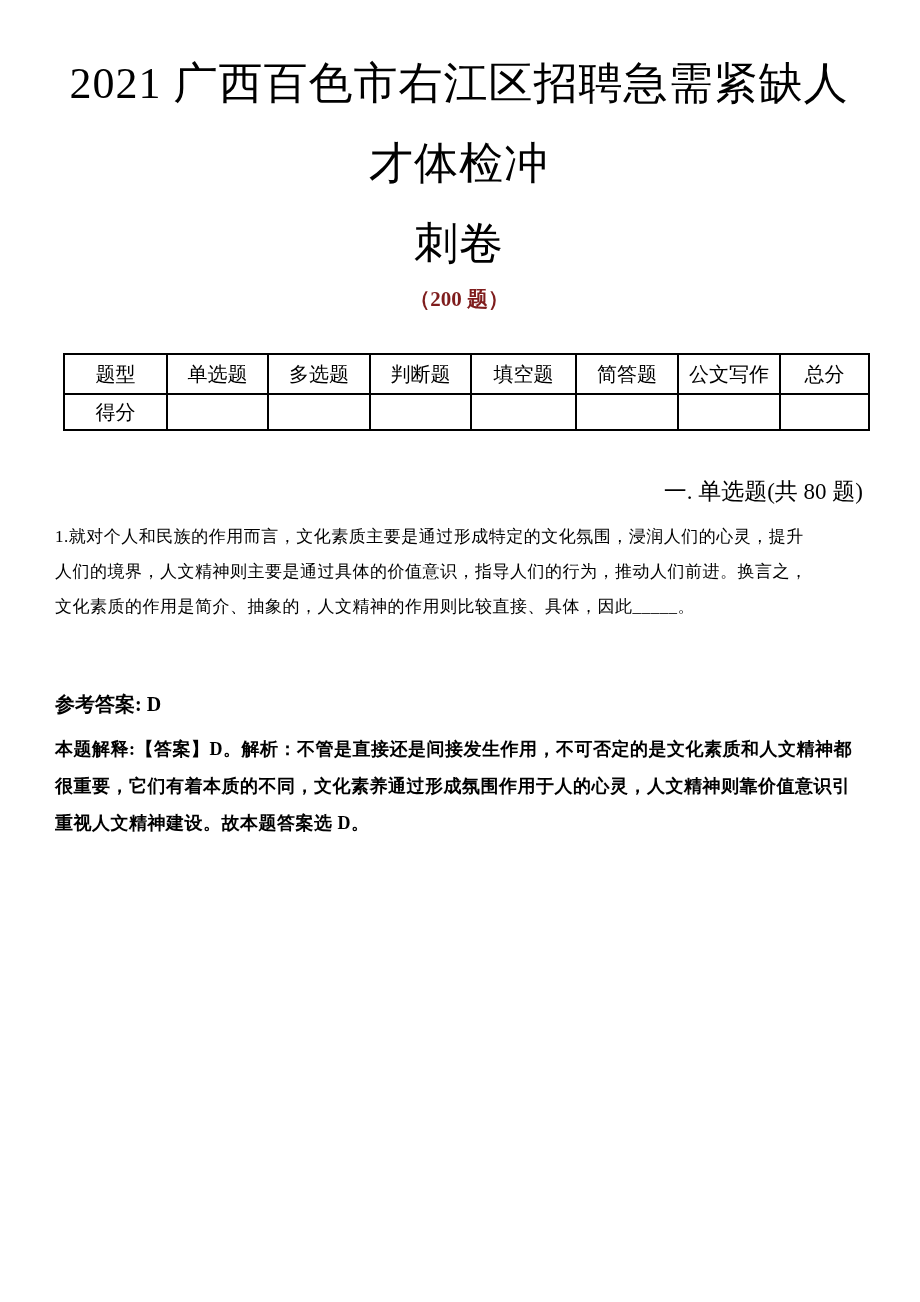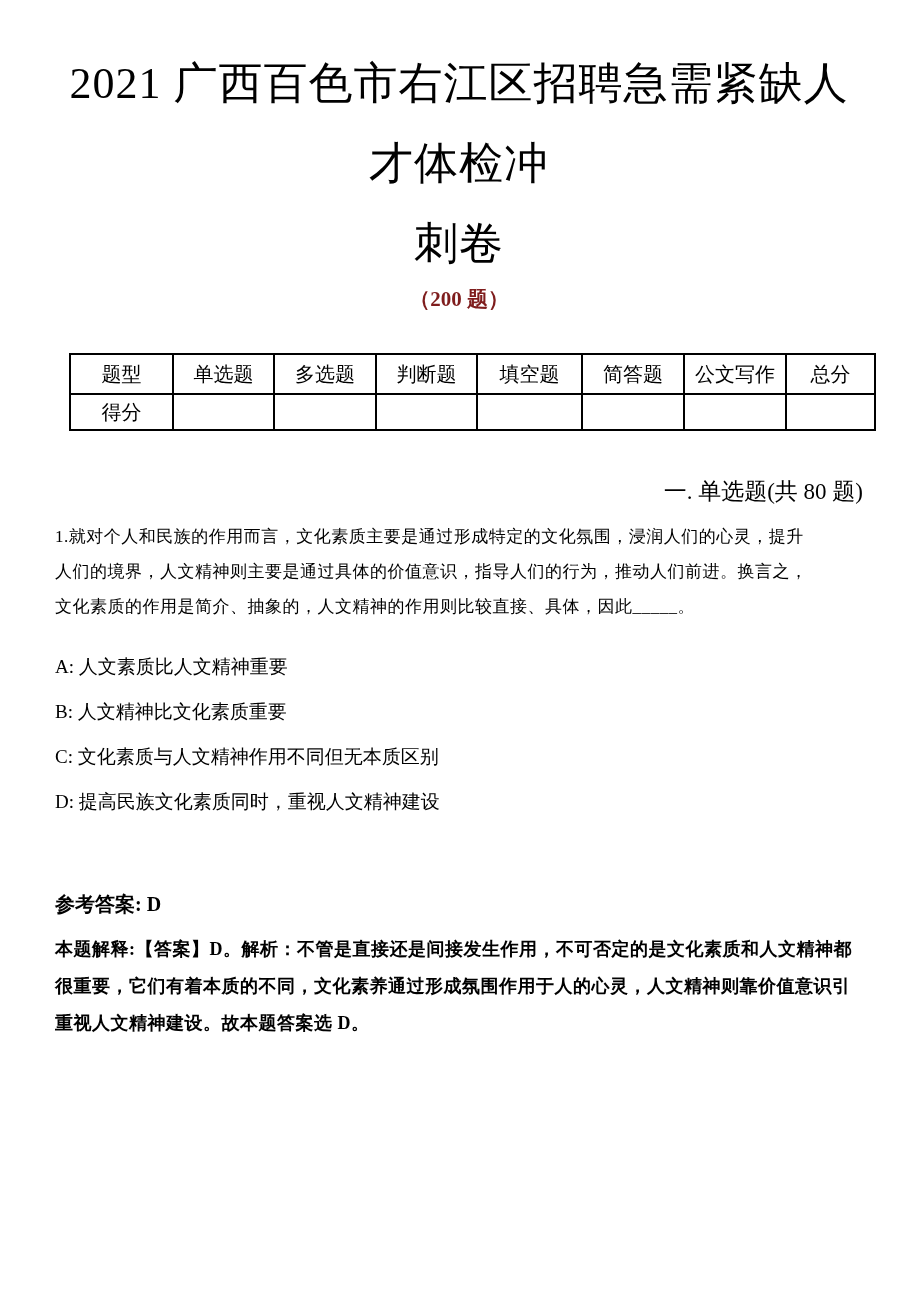--- a/index.html
+++ b/index.html
@@ -14,21 +14,21 @@
     text-align:center;font-weight:400;font-size:44px;line-height:80px;
     margin-top:44px;letter-spacing:1px;
   }
   .subtitle{
     text-align:center;font-weight:700;font-size:21px;line-height:30px;
     color:#7f1d1d;margin-top:0;
   }
 
   table.score{
     border-collapse:collapse;table-layout:fixed;width:805px;
-    margin-top:39px;margin-left:14px;
+    margin-top:39px;margin-left:8px;
   }
   table.score td,table.score th{
     border:2px solid #000000;font-weight:400;font-size:20px;
     text-align:center;vertical-align:middle;padding:0;
   }
   table.score tr.hdr td{height:38px;}
   table.score tr.scr td{height:34px;}
 
   .section-heading{font-size:23px;line-height:30px;margin-top:46px;text-align:right;}
 
@@ -91,26 +91,20 @@
     </table>
 
   <div class="section-heading">一. 单选题(共 80 题)</div>
 
   <div class="q1-para">
     <div class="q-line">1.就对个人和民族的作用而言，文化素质主要是通过形成特定的文化氛围，浸润人们的心灵，提升</div>
     <div class="q-line">人们的境界，人文精神则主要是通过具体的价值意识，指导人们的行为，推动人们前进。换言之，</div>
     <div class="q-line">文化素质的作用是简介、抽象的，人文精神的作用则比较直接、具体，因此_____。</div>
   </div>
 
-  <div class="options">
-    <div class="option">A: 人文素质比人文精神重要</div>
-    <div class="option">B: 人文精神比文化素质重要</div>
-    <div class="option">C: 文化素质与人文精神作用不同但无本质区别</div>
-    <div class="option">D: 提高民族文化素质同时，重视人文精神建设</div>
-  </div>
 
   <div class="answer">参考答案: D</div>
 
   <div class="explanation">
     <div class="exp-line">本题解释:【答案】D。解析：不管是直接还是间接发生作用，不可否定的是文化素质和人文精神都</div>
     <div class="exp-line">很重要，它们有着本质的不同，文化素养通过形成氛围作用于人的心灵，人文精神则靠价值意识引</div>
     <div class="exp-line">重视人文精神建设。故本题答案选 D。</div>
   </div>
 
 </div>

